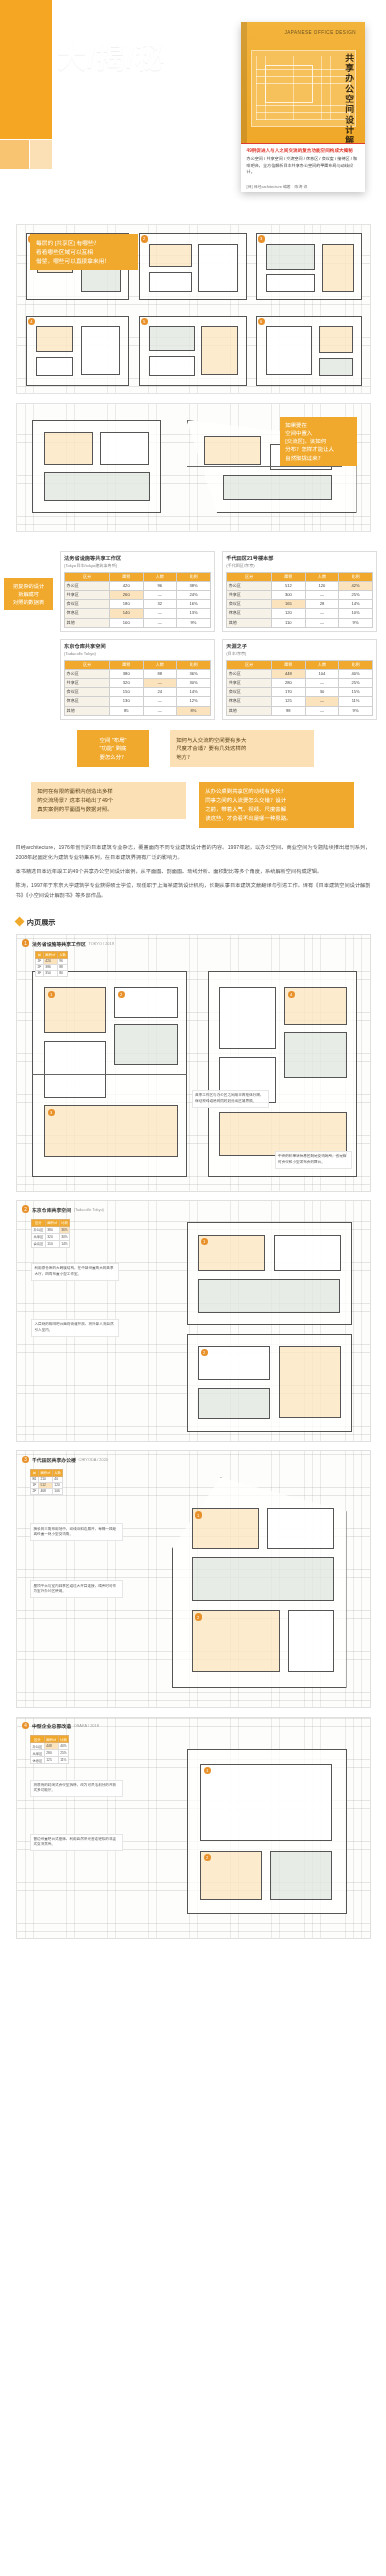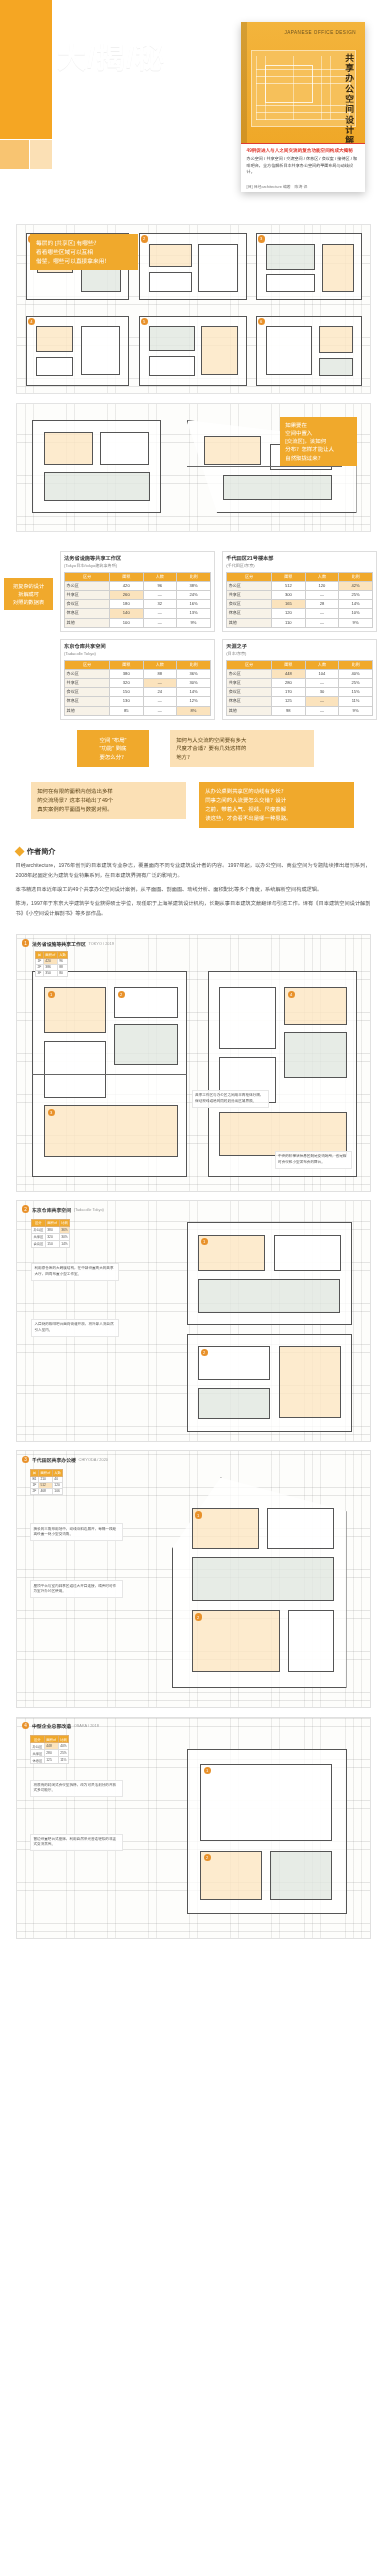--- a/index.html
+++ b/index.html
@@ -649,30 +649,30 @@
     <div class="q-box pale" style="left:31px;top:57px;width:155px;white-space:pre-line;text-align:left;">如何在有限的面积内创造出多样
 的交流场景？这本书给出了49个
 真实案例的平面图与数据对照。</div>
     <div class="q-box" style="left:199px;top:57px;width:155px;white-space:pre-line;text-align:left;">从办公桌到共享区的动线有多长？
 同事之间的人流要怎么交错？设计
 之前，带着人气、视线、尺度去解
 读这些，才会看不出是哪一种思路。</div>
   </div>
 
 
-  <div class="head-row">
-    <span class="head-mark"></span>
-    <span class="head-text">作者简介</span>
-  </div>
   <div class="body-text">
     <p>日经architecture，1976年创刊的日本建筑专业杂志，覆盖面向不同专业建筑设计者的内容。1997年起，以办公空间、商业空间为专题陆续推出增刊系列，2008年起固定化为建筑专业特集系列，在日本建筑界拥有广泛的影响力。</p>
     <p>本书精选日本近年竣工的49个共享办公空间设计案例，从平面图、剖面图、动线分析、面积配比等多个角度，系统解析空间构成逻辑。</p>
     <p>陈涛，1997年于东京大学建筑学专业获得硕士学位，现任职于上海某建筑设计机构，长期从事日本建筑文献翻译与引进工作。译有《日本建筑空间设计解剖书》《小空间设计解剖书》等多部作品。</p>
   </div>
 
+  <div class="head-row">
+    <span class="head-mark"></span>
+    <span class="head-text">内页展示</span>
+  </div>
 
   <div class="preview-list">
 
     <div class="preview" style="height:258px;">
       <div class="blueprint" style="height:258px;">
         <div class="bp-room thick" style="left:15.5px;top:36px;width:155px;height:206px;"></div>
         <div class="bp-room bp-fill-o" style="left:27px;top:52px;width:62px;height:46px;"></div>
         <div class="bp-room" style="left:97px;top:52px;width:64px;height:31px;"></div>
         <div class="bp-room bp-fill-g" style="left:97px;top:89px;width:64px;height:41px;"></div>
         <div class="bp-room" style="left:27px;top:106px;width:62px;height:57px;"></div>

